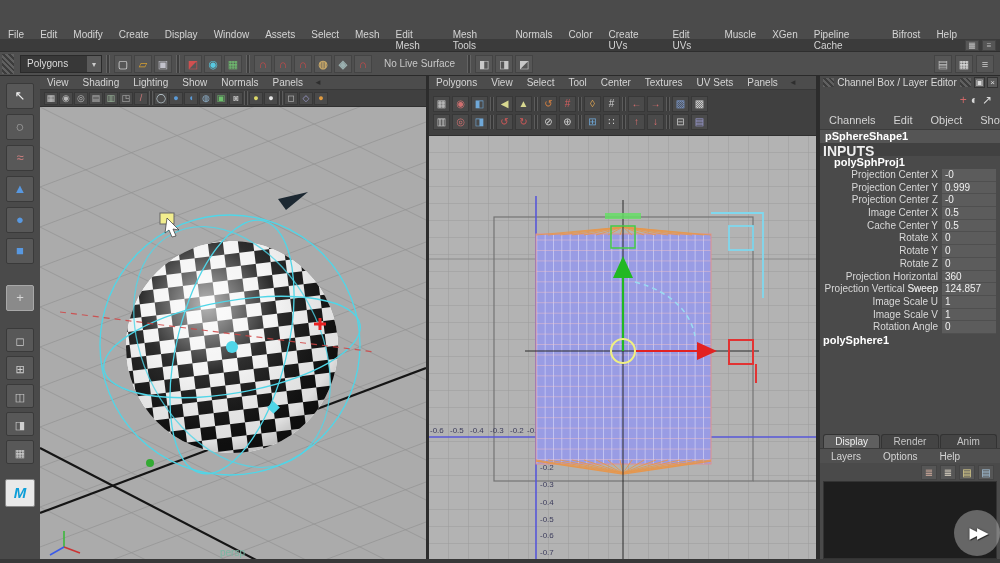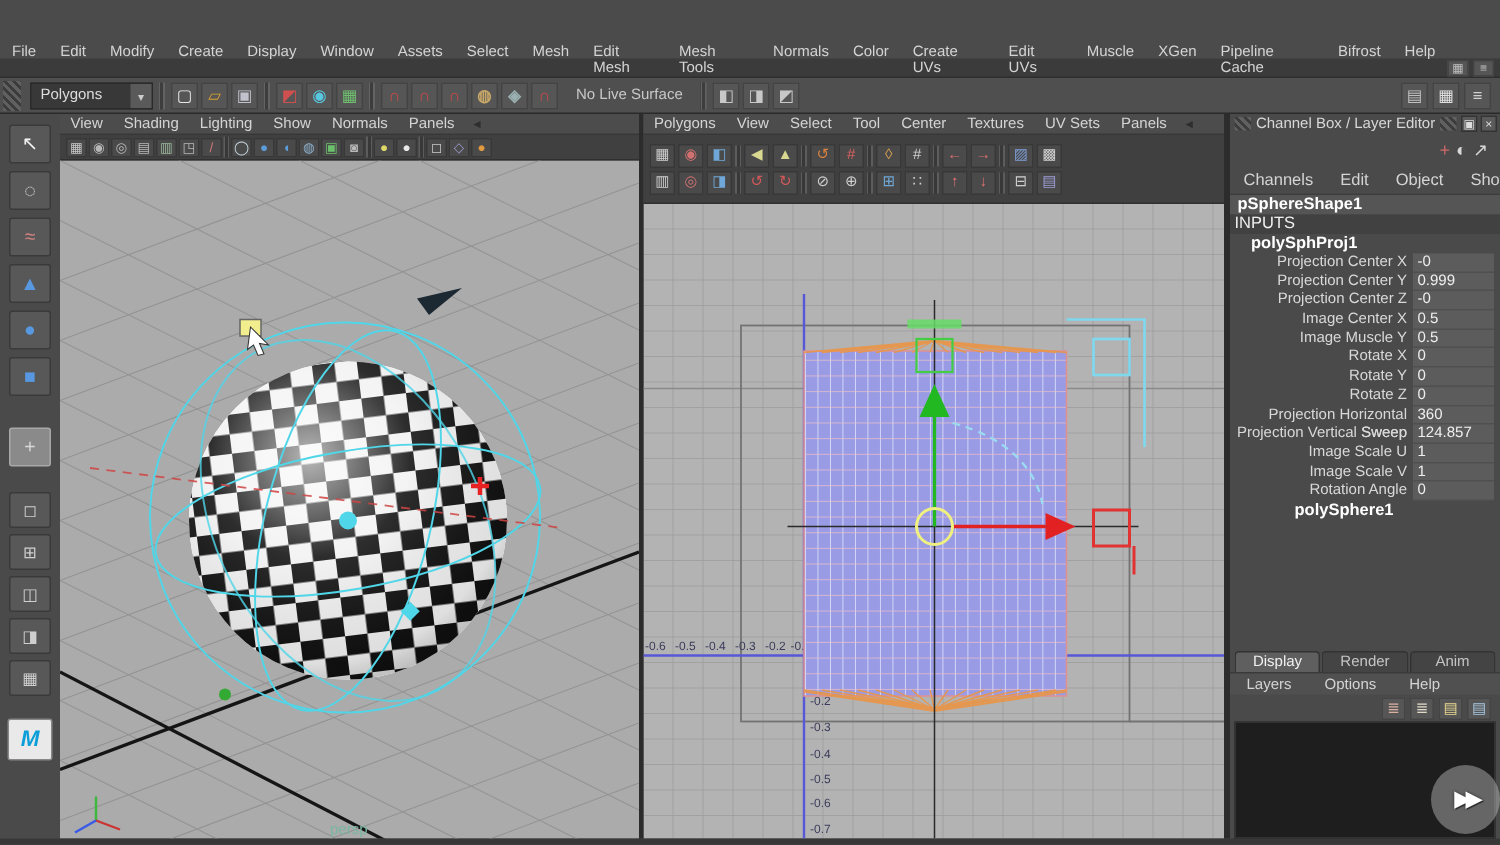--- a/index.html
+++ b/index.html
@@ -68,21 +68,21 @@
   .cb-title .grip { flex:1; height:9px; margin:0 3px; }
   .cb-title .t { color:#d8d8d8; white-space:nowrap; }
   .cb-winbtn { width:11px; height:11px; background:#5a5a5a; border:1px solid #333;
     font-size:8px; line-height:9px; text-align:center; color:#ddd; margin-right:2px; }
   .cb-manips { height:22px; display:flex; justify-content:flex-end; align-items:center;
     gap:4px; padding-right:8px; font-size:12px; }
   .cb-menus { height:18px; display:flex; align-items:center; font-size:11px; }
   .cb-menus .menu-item { padding:0 9px; }
   .cb-node { height:14px; font-weight:bold; color:#fff; font-size:11px;
     padding-left:5px; background:#555; border-top:1px solid #3c3c3c; }
-  .cb-section { height:13px; font-weight:normal; color:#eee; font-size:11px;
+  .cb-section { height:13px; font-weight:bold; color:#eee; font-size:14px;
     padding-left:3px; background:#414141; }
   .cb-node2 { height:13px; font-weight:bold; color:#fff; font-size:11px; padding-left:14px; }
   .attr-row { height:12.7px; display:flex; }
   .attr-label { width:122px; text-align:right; padding-right:4px; color:#d8d8d8;
     font-size:10px; line-height:12.7px; }
   .attr-value { width:54px; background:#5c5c5c; border-bottom:1px solid #4f4f4f;
     color:#efefef; font-size:10px; line-height:12px; padding-left:3px; }
   .cb-spacer { flex:1; }
   .layer-tabs { height:15px; display:flex; gap:1px; padding:0 3px; align-items:flex-end; }
   .ltab { flex:1; height:14px; background:#444; border:1px solid #333; border-bottom:none;
@@ -477,21 +477,21 @@
           <span class="attr-label">Projection Center Z</span>
           <span class="attr-value">-0</span>
         </div>
 
         <div class="attr-row">
           <span class="attr-label">Image Center X</span>
           <span class="attr-value">0.5</span>
         </div>
 
         <div class="attr-row">
-          <span class="attr-label">Image Muscle Y</span>
+          <span class="attr-label">Cache Center Y</span>
           <span class="attr-value">0.5</span>
         </div>
 
         <div class="attr-row">
           <span class="attr-label">Rotate X</span>
           <span class="attr-value">0</span>
         </div>
 
         <div class="attr-row">
           <span class="attr-label">Rotate Y</span>
@@ -521,21 +521,21 @@
         <div class="attr-row">
           <span class="attr-label">Image Scale V</span>
           <span class="attr-value">1</span>
         </div>
 
         <div class="attr-row">
           <span class="attr-label">Rotation Angle</span>
           <span class="attr-value">0</span>
         </div>
       </div>
-    <div class="cb-node2" style="height:14px;padding-left:3px;margin-left:40px;">polySphere1</div>
+    <div class="cb-node2" style="height:14px;padding-left:3px;">polySphere1</div>
     <div class="cb-spacer"></div>
     <div class="layer-tabs">
       <div class="ltab active">Display</div>
       <div class="ltab">Render</div>
       <div class="ltab">Anim</div>
     </div>
     <div class="layer-menus">
 
     <span class="menu-item">Layers</span>
         <span class="menu-item">Options</span>

